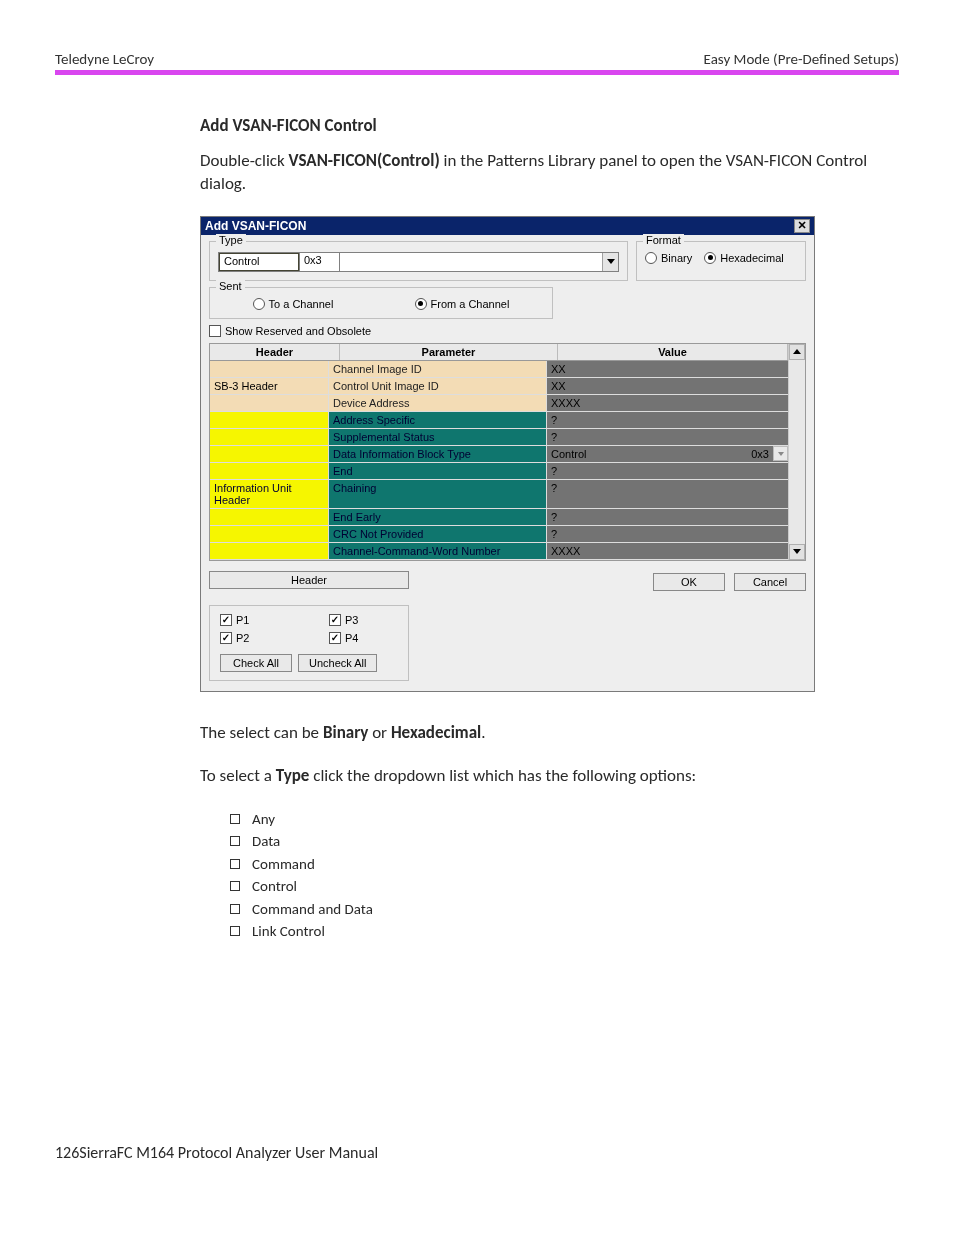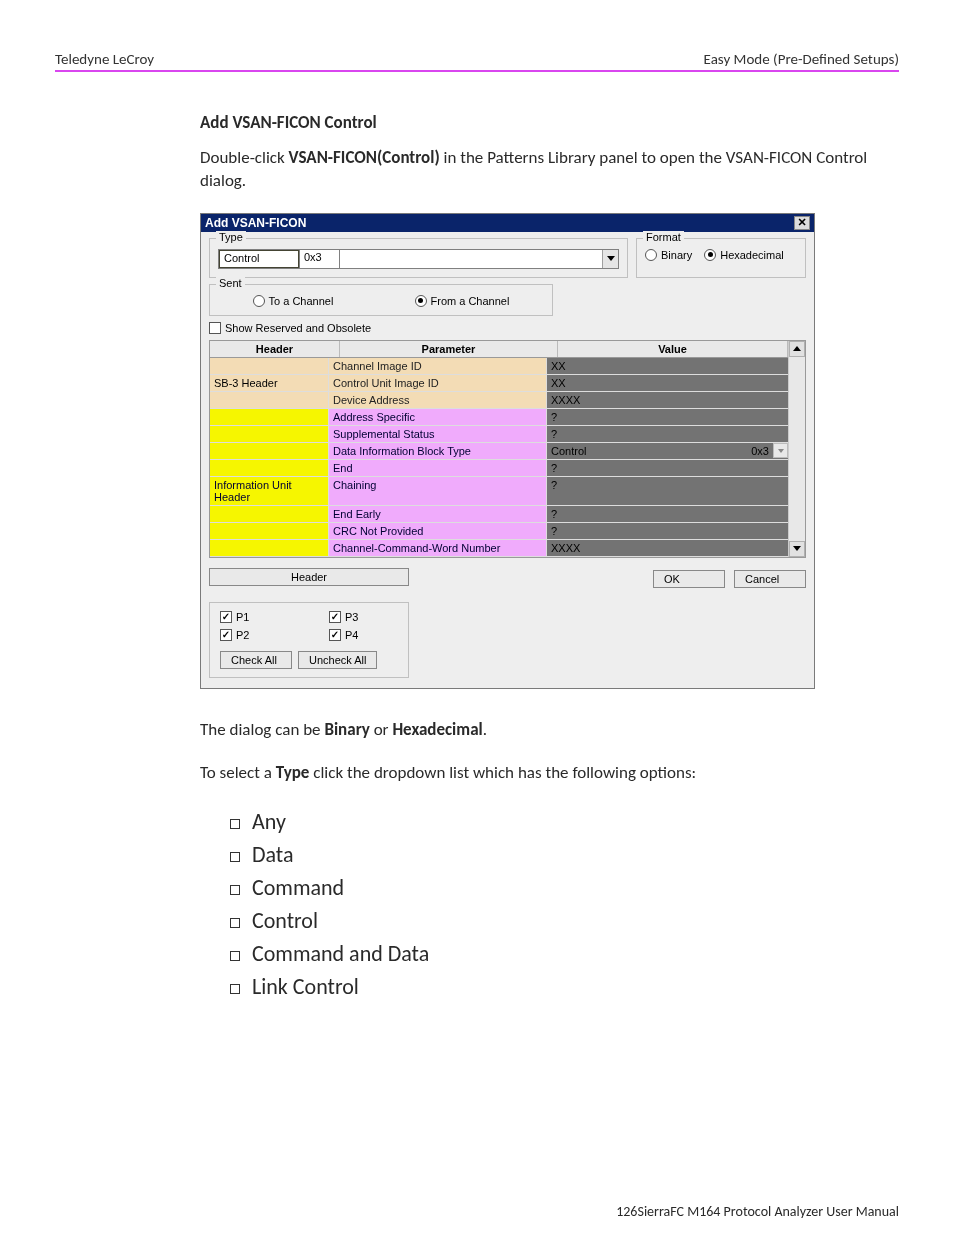--- a/index.html
+++ b/index.html
@@ -1,18 +1,18 @@
 <!DOCTYPE html>
 <html><head>
 <meta charset="utf-8">
 <style>
   * { box-sizing: border-box; }
   body { font-family: "Segoe UI", Calibri, Arial, sans-serif; margin:0; padding:0; background:#fff; color:#2a2a2a; font-size:15px; }
   .page { width:954px; margin:0 auto; padding:50px 55px 40px 55px; position:relative; }
-  .headerline { display:flex; justify-content:space-between; font-size:15px; color:#333; border-bottom:2px solid #d946ef; padding-bottom:2px; margin-bottom:40px;}
+  .headerline { display:flex; justify-content:space-between; font-size:15px; color:#333; border-bottom:5px solid #d946ef; padding-bottom:2px; margin-bottom:40px;}
   .content { margin-left:145px; margin-right:20px; }
   .h3 { font-weight:bold; font-size:17px; margin-bottom:14px; }
   .para { font-size:17px; line-height:1.35; margin-bottom:20px; }
   .para b { font-weight:bold;}
   .dialog { width:615px; border:1px solid #7a7a7a; background:#eeeeee; margin:0 0 30px 0; font-family: Tahoma, "MS Sans Serif", sans-serif; font-size:11px; color:#000;}
   .titlebar { background:#0a246a; color:#fff; font-weight:bold; padding:2px 4px; display:flex; justify-content:space-between; align-items:center; font-size:12px;}
   .closebtn { width:16px; height:14px; background:#ddd; border:1px solid #888; color:#000; display:flex; align-items:center; justify-content:center; font-size:11px; font-weight:bold; line-height:1;}
   .dbody { padding:6px 8px 10px 8px; }
   .toprow { display:flex; gap:8px;}
   .grp { border:1px solid #c0c0c0; padding:6px 8px 8px 8px; margin-bottom:6px; position:relative;}
@@ -34,39 +34,39 @@
   .chk .box { width:12px; height:12px; border:1px solid #555; background:#fff; display:flex; align-items:center; justify-content:center; font-size:10px; line-height:1; font-weight:bold;}
   .chk.on .box::after { content:"✓"; font-size:10px; color:#000; line-height:1;}
   .sentgrp { width:344px;}
   .table { border:1px solid #999; background:#fff; display:flex;}
   .tbody { flex:1; }
   .trow { display:flex; border-bottom:1px solid #ddd;}
   .th { background:#e9e9e9; border-right:1px solid #bbb; padding:2px 4px; font-weight:bold; text-align:center;}
   .hdrcell { width:119px; background:#f3dcb5; border-right:1px solid #ddd; padding:2px 4px; display:flex; align-items:center;}
   .hdrcell.yellow { background:#f6f600; color:#003; }
   .paramcell { width:218px; background:#f3dcb5; border-right:1px solid #ddd; padding:2px 4px; color:#222;}
-  .paramcell.yellow { background:#f0abfc; color:#003;}
+  .paramcell.yellow { background:#0f766e; color:#003;}
   .valcell { flex:1; padding:2px 4px; background:#737373;}
   .valcell.combo-like { display:flex; justify-content:space-between; align-items:center; padding:0 0 0 4px;}
   .valcell.combo-like .mini-arrow { width:15px; height:15px; background:#e8e8e8; border:1px solid #bbb; display:flex; align-items:center; justify-content:center; margin-left:4px;}
   .valcell.combo-like .mini-arrow .arrow-down { border-left-width:3px; border-right-width:3px; border-top:4px solid #888;}
   .scroll { width:17px; background:#e8e8e8; border-left:1px solid #ccc; display:flex; flex-direction:column;}
   .scroll .sb-btn { height:16px; background:#e1e1e1; border:1px solid #b0b0b0; display:flex; align-items:center; justify-content:center;}
   .scroll .track { flex:1; }
   .th.h { width:130px;} .th.p { width:218px;} .th.v { flex:1;}
   .theadrow { display:flex; border-bottom:1px solid #999;}
   .bottomrow { display:flex; justify-content:space-between; margin-top:10px; align-items:flex-start;}
-  .winbtn { display:inline-block; min-width:72px; padding:2px 10px; background:#e9e9e9; border:1px solid #888; text-align:left; font-size:11px; margin-left:6px;}
+  .winbtn { display:inline-block; min-width:72px; padding:2px 10px; background:#e9e9e9; border:1px solid #888; text-align:center; font-size:11px; margin-left:6px;}
   .winbtn.sel { width:200px; margin:0; text-align:center; padding:2px 4px;}
   .portgroup { border:1px solid #c0c0c0; padding:8px 10px; margin-top:16px; width:auto;}
   .ports { display:grid; grid-template-columns: auto auto; gap:6px 40px; margin-bottom:10px;}
-  .list { margin:8px 0 0 30px; font-size:22px; line-height:1.5;}
+  .list { margin:8px 0 0 30px; font-size:15px; line-height:1.5;}
   .list .li { display:flex; align-items:baseline; gap:12px;}
   .list .bullet { width:10px; height:10px; border:1.5px solid #333; display:inline-block;}
-  .footer { display:flex; justify-content:flex-end; margin-top:200px; font-size:14px;}
+  .footer { display:flex; justify-content:flex-start; margin-top:200px; font-size:16px;}
 </style>
 </head>
 <body>
 
 <div class="page">
   <div class="headerline">
     <span>Teledyne LeCroy</span>
     <span>Easy Mode (Pre-Defined Setups)</span>
   </div>
 
@@ -240,21 +240,21 @@
           </div>
           <div style="padding-top:2px;">
             <span class="winbtn">OK</span>
             <span class="winbtn">Cancel</span>
           </div>
         </div>
       </div>
     </div>
 
     <div class="para">
-      <span>The dialog can be </span><b>Binary</b><span> or </span><b>Hexadecimal</b><span>.</span>
+      <span>The select can be </span><b>Binary</b><span> or </span><b>Hexadecimal</b><span>.</span>
     </div>
     <div class="para">
       <span>To select a </span><b>Type</b><span> click the dropdown list which has the following options:</span>
     </div>
     <div class="list" id="opts">
         <div class="li">
           <span class="bullet"></span>
           <span>Any</span>
         </div>
         <div class="li">

